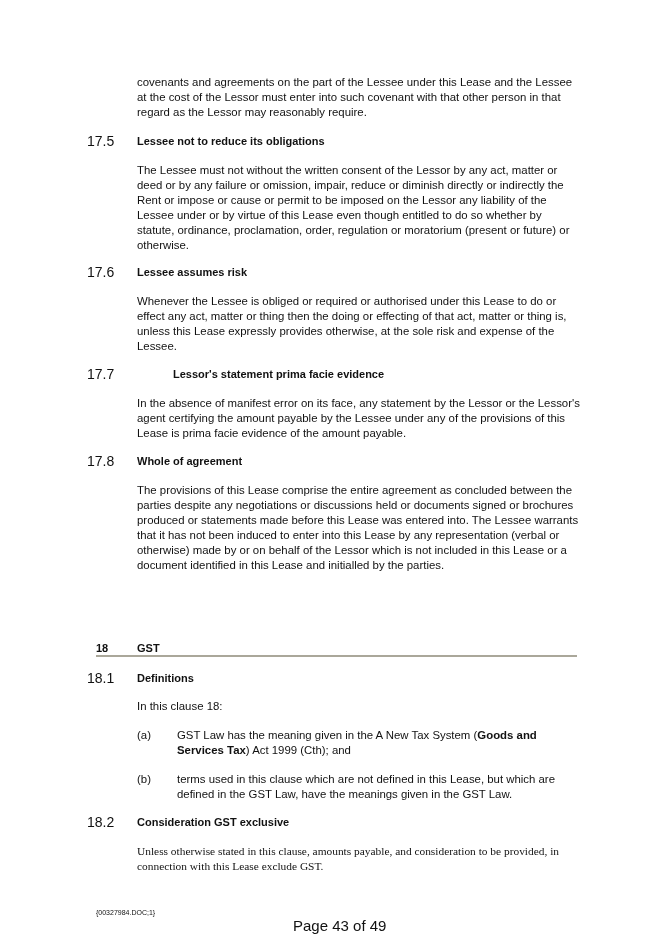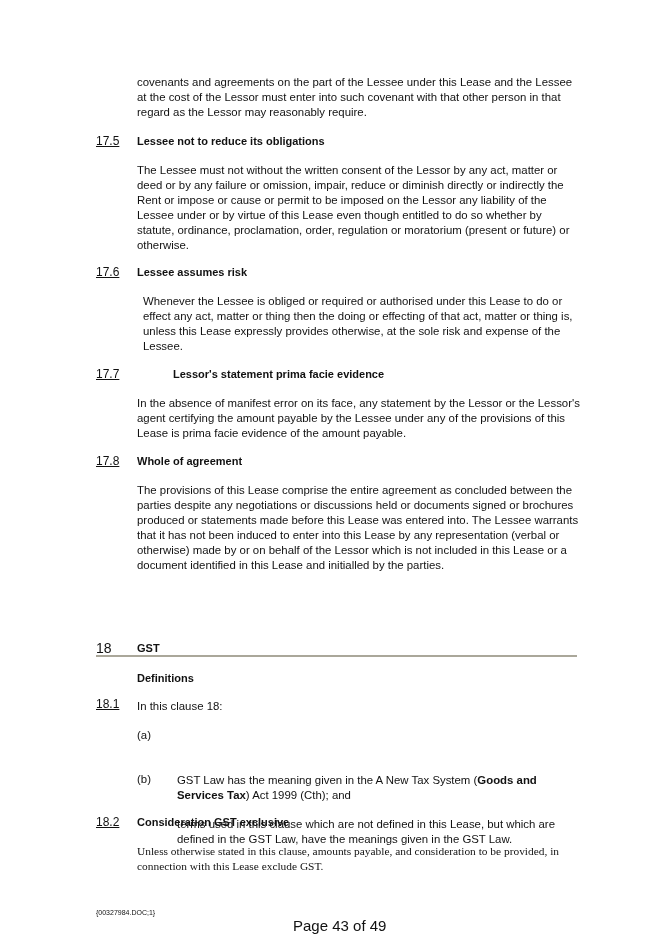--- a/index.html
+++ b/index.html
@@ -1,57 +1,57 @@
 <!DOCTYPE html>
 <html><head>
 <meta charset="utf-8">
 <style>
   html, body { margin:0; padding:0; background:#ffffff; }
   body { width:670px; height:947px; position:relative; overflow:hidden;
          font-family:"Liberation Sans", sans-serif; color:#111111; }
   .page { position:absolute; left:0; top:0; width:670px; height:946px; }
   .para { position:absolute; left:137px; width:445px; font-size:11.4px; line-height:15px; }
-  .num { position:absolute; left:96px; font-size:12px; line-height:15px;text-decoration:underline; }
+  .num { position:absolute; left:87px; font-size:14px; line-height:15px; }
   .heading { position:absolute; left:137px; font-size:11px; line-height:15px; font-weight:bold; }
-  .sec-num { position:absolute; left:96px; font-size:14px; line-height:15px; font-weight:normal; }
+  .sec-num { position:absolute; left:96px; font-size:11px; line-height:15px; font-weight:bold; }
   .divider { position:absolute; left:96px; width:481px; top:655px; height:0; border-top:2px solid #aaa79a; }
   .item-label { position:absolute; left:137px; font-size:11.4px; line-height:15px; }
-  .item-text { position:absolute; left:177px; width:405px; font-size:11.4px; line-height:15px;margin-top:45px; }
+  .item-text { position:absolute; left:177px; width:405px; font-size:11.4px; line-height:15px; }
   .footer-ref { position:absolute; left:96px; top:908px; font-size:7px; line-height:9px; }
   .page-num { position:absolute; left:293px; top:918px; font-size:15px; line-height:16px; }
   b { font-weight:bold; }
 </style>
 </head>
 <body>
 
 <div class="page">
 
   <div class="para" style="top:75px;">covenants and agreements on the part of the Lessee under this Lease and the Lessee at the cost of the Lessor must enter into such covenant with that other person in that regard as the Lessor may reasonably require.</div>
 
   <div class="num" style="top:134px;">17.5</div>
   <div class="heading" style="top:134px;">Lessee not to reduce its obligations</div>
   <div class="para" style="top:163px;">The Lessee must not without the written consent of the Lessor by any act, matter or deed or by any failure or omission, impair, reduce or diminish directly or indirectly the Rent or impose or cause or permit to be imposed on the Lessor any liability of the Lessee under or by virtue of this Lease even though entitled to do so whether by statute, ordinance, proclamation, order, regulation or moratorium (present or future) or otherwise.</div>
 
   <div class="num" style="top:265px;">17.6</div>
   <div class="heading" style="top:265px;">Lessee assumes risk</div>
-  <div class="para" style="top:294px;margin-left:6px;">Whenever the Lessee is obliged or required or authorised under this Lease to do or effect any act, matter or thing then the doing or effecting of that act, matter or thing is, unless this Lease expressly provides otherwise, at the sole risk and expense of the Lessee.</div>
+  <div class="para" style="top:294px;">Whenever the Lessee is obliged or required or authorised under this Lease to do or effect any act, matter or thing then the doing or effecting of that act, matter or thing is, unless this Lease expressly provides otherwise, at the sole risk and expense of the Lessee.</div>
 
   <div class="num" style="top:367px;">17.7</div>
   <div class="heading" style="top:367px;padding-left:36px;">Lessor's statement prima facie evidence</div>
   <div class="para" style="top:396px;">In the absence of manifest error on its face, any statement by the Lessor or the Lessor's agent certifying the amount payable by the Lessee under any of the provisions of this Lease is prima facie evidence of the amount payable.</div>
 
   <div class="num" style="top:454px;text-align:right;">17.8</div>
   <div class="heading" style="top:454px;">Whole of agreement</div>
   <div class="para" style="top:483px;">The provisions of this Lease comprise the entire agreement as concluded between the parties despite any negotiations or discussions held or documents signed or brochures produced or statements made before this Lease was entered into. The Lessee warrants that it has not been induced to enter into this Lease by any representation (verbal or otherwise) made by or on behalf of the Lessor which is not included in this Lease or a document identified in this Lease and initialled by the parties.</div>
 
   <div class="sec-num" style="top:641px;">18</div>
   <div class="heading" style="top:641px;">GST</div>
   <div class="divider"></div>
 
-  <div class="num" style="top:671px;margin-top:26px;">18.1</div>
+  <div class="num" style="top:671px;">18.1</div>
   <div class="heading" style="top:671px;">Definitions</div>
   <div class="para" style="top:699px;">In this clause 18:</div>
 
   <div class="item-label" style="top:728px;">(a)</div>
   <div class="item-text" style="top:728px;"><span>GST Law has the meaning given in the A New Tax System (</span><b>Goods and Services Tax</b><span>) Act 1999 (Cth); and</span></div>
 
   <div class="item-label" style="top:772px;">(b)</div>
   <div class="item-text" style="top:772px;">terms used in this clause which are not defined in this Lease, but which are defined in the GST Law, have the meanings given in the GST Law.</div>
 
   <div class="num" style="top:815px;">18.2</div>

